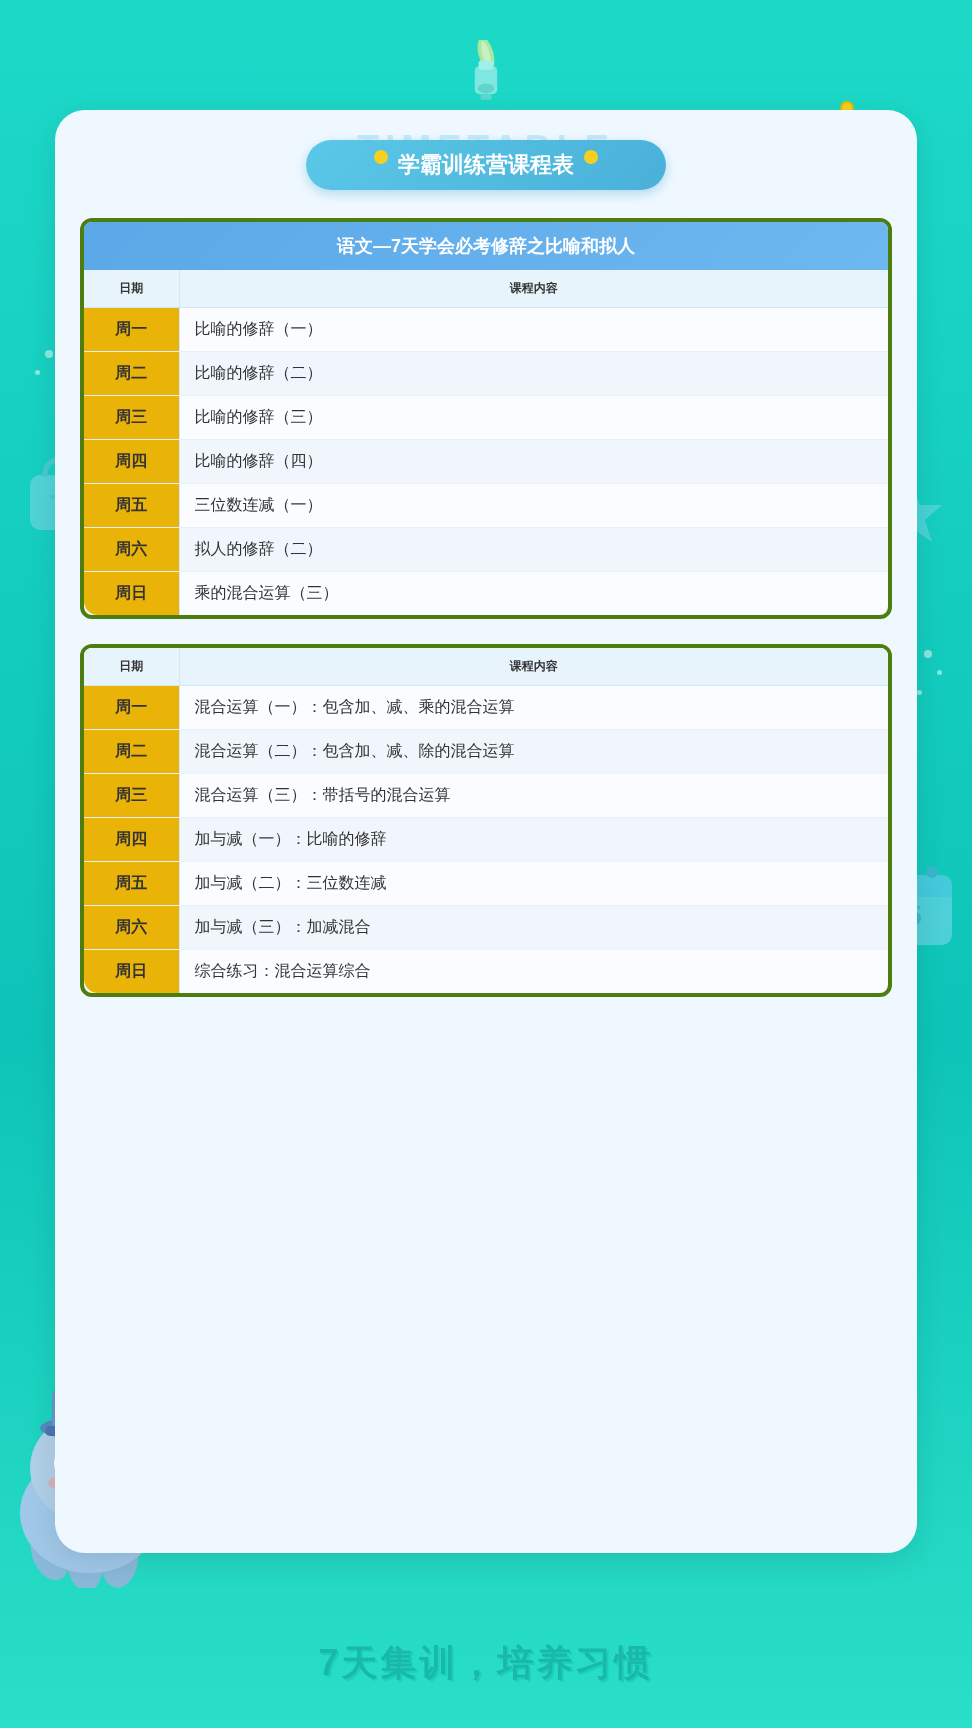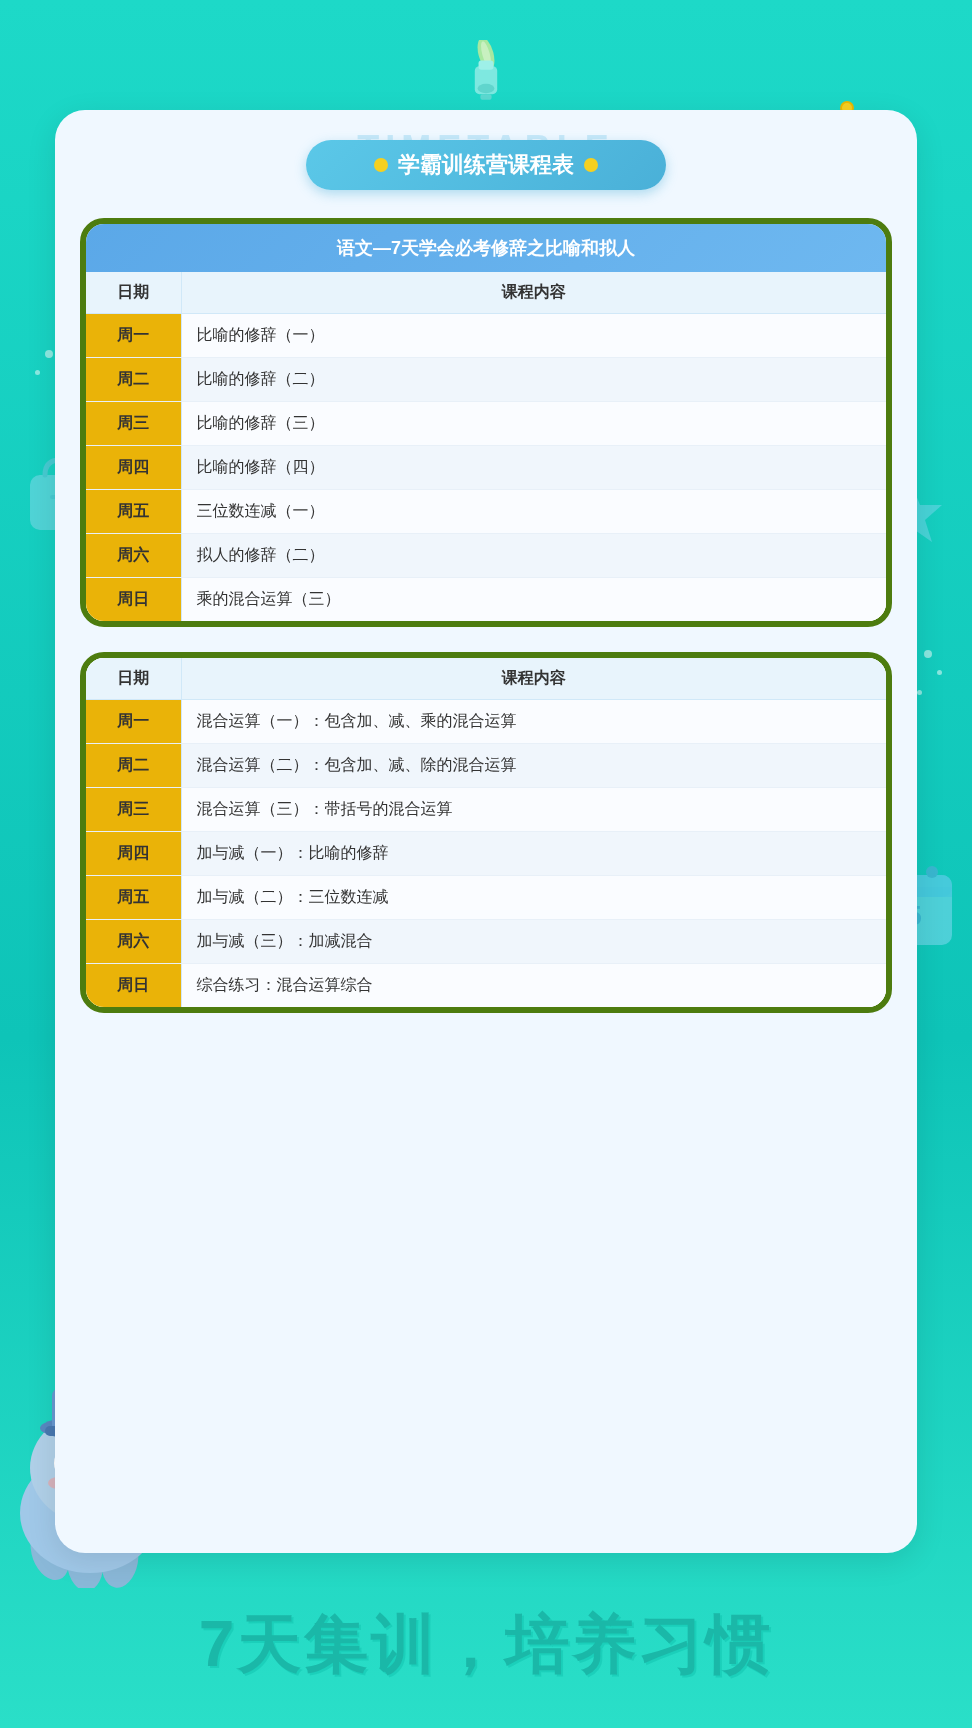--- a/index.html
+++ b/index.html
@@ -108,21 +108,21 @@
     
     .title-badge {
       position: relative;
       z-index: 1;
       background: linear-gradient(135deg, #5bc8e8 0%, #4ab0d8 100%);
       border-radius: 25px;
       padding: 10px 30px;
       text-align: center;
       margin: 0 auto 28px auto;
       display: flex;
-      align-items: center;
+      align-items: flex-start;
       justify-content: center;
       gap: 10px;
       width: 360px;
       box-shadow: 0 4px 12px rgba(74,176,216,0.4);
     }
 
     .title-badge-dot {
       width: 14px;
       height: 14px;
       background: #f5d020;
@@ -134,23 +134,23 @@
       font-size: 22px;
       font-weight: bold;
       color: white;
     }
 
     
     .section {
       position: relative;
       z-index: 1;
       margin-bottom: 25px;
-      border-radius: 24px;
+      border-radius: 12px;
       overflow: hidden;
-      border: 6px solid #4d7c0f;
+      border: 4px solid #4d7c0f;
     }
 
     .section-header {
       padding: 12px 20px;
       text-align: center;
       font-size: 18px;
       font-weight: bold;
       color: white;
     }
 
@@ -169,21 +169,21 @@
     }
 
     table {
       width: 100%;
       border-collapse: collapse;
     }
 
     .col-header {
       background: #e8f4fc;
       padding: 10px 21px;
-      font-size: 16px;
+      font-size: 12px;
       font-weight: bold;
       color: #333;
       text-align: center;
       border-bottom: 1px solid #d0e8f8;
     }
 
     .col-header:first-child {
       width: 95px;
       border-right: 1px solid #d0e8f8;
     }
@@ -216,21 +216,21 @@
       background: #f0f6fc;
     }
 
     
     .bottom-text {
       position: absolute;
       bottom: 40px;
       left: 0;
       right: 0;
       text-align: center;
-      font-size: 64px;
+      font-size: 36px;
       font-weight: 900;
       color: #1ab8a8;
       text-shadow: 2px 2px 0px rgba(0,180,160,0.3);
       letter-spacing: 3px;
     }
 
     
     .dot-pattern {
       position: absolute;
       width: 8px;

